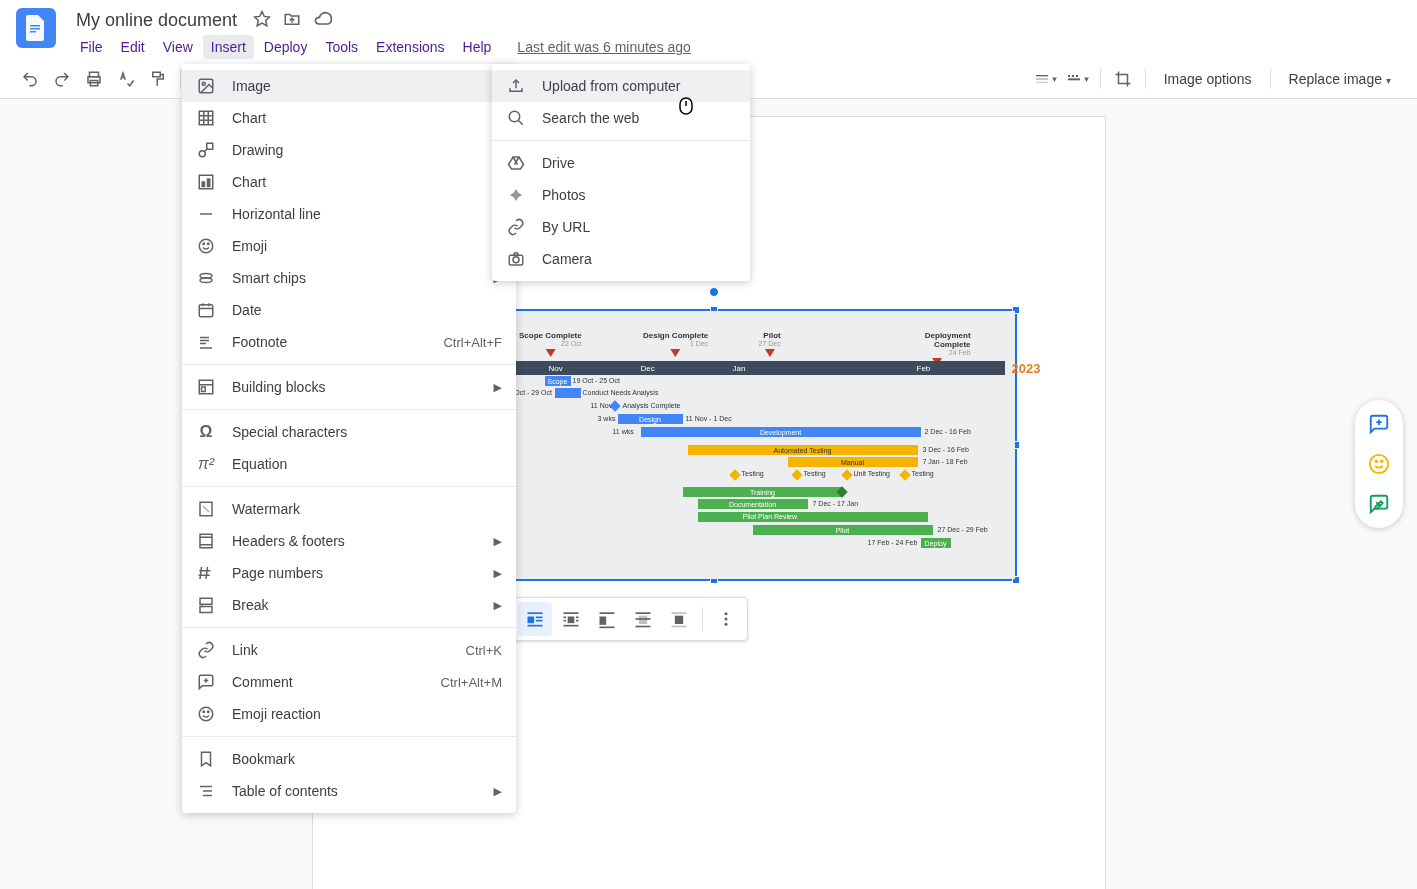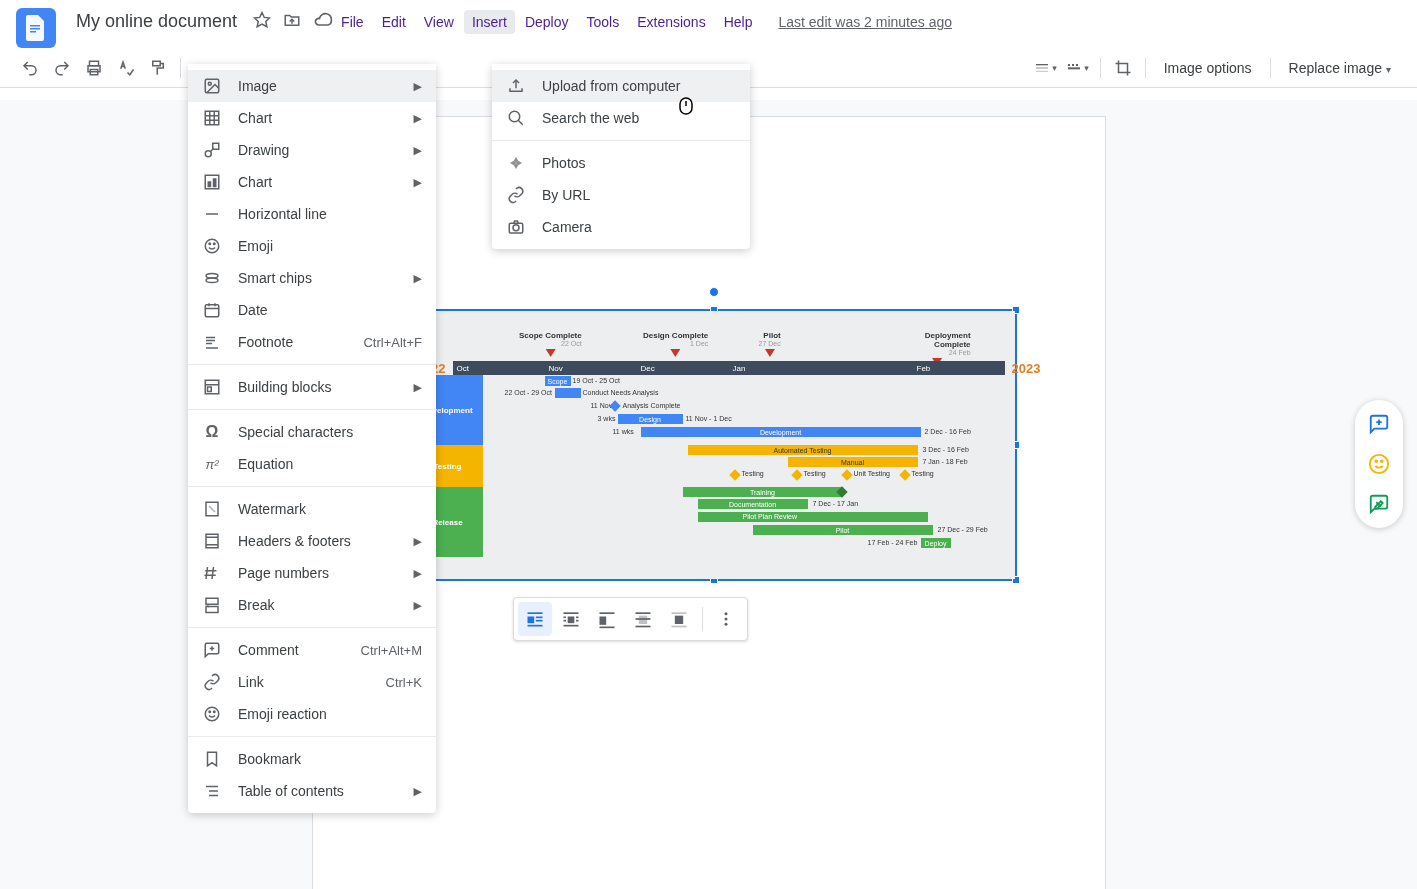--- a/index.html
+++ b/index.html
@@ -1,35 +1,35 @@
 <!DOCTYPE html>
 <html><head>
 <meta charset="utf-8">
 <style>
 *{box-sizing:border-box;margin:0;padding:0;font-family:Arial,'Helvetica Neue',sans-serif}
 body{background:#fff;color:#202124;font-size:14px;overflow:hidden;width:1417px;height:889px;position:relative}
 .docbar{display:flex;align-items:flex-start;padding:8px 16px 0}
 .doc-logo{width:40px;height:40px;background:#4285f4;border-radius:6px;display:flex;align-items:center;justify-content:center;margin-right:16px}
 .doc-logo svg{fill:#fff}
-.doc-titlewrap{display:flex;flex-direction:row}
+.doc-titlewrap{display:flex;flex-direction:column}
 .doc-titlerow{display:flex;align-items:center;gap:12px}
 .doc-title{font-size:18px;color:#3c4043;padding:2px 4px}
 .title-icon{color:#5f6368;cursor:pointer}
 .menubar{display:flex;align-items:center;gap:2px;margin-top:2px}
 .menu-item{padding:4px 8px;font-size:14px;color:#4c1d95;cursor:pointer;border-radius:4px}
 .menu-item.active{background:#e8eaed}
 .lastedit{color:#5f6368;text-decoration:underline;margin-left:16px;font-size:14px}
 .toolbar{display:flex;align-items:center;padding:4px 16px;border-bottom:1px solid #dadce0;gap:4px;height:40px}
 .tbtn{width:28px;height:28px;display:flex;align-items:center;justify-content:center;color:#5f6368;cursor:pointer;border-radius:4px}
 .tsep{width:1px;height:20px;background:#dadce0;margin:0 4px}
 .tlabel{color:#3c4043;padding:0 10px;cursor:pointer;font-size:14px}
 .tlabel.drop::after{content:'▾';font-size:10px;margin-left:4px;color:#5f6368}
 
 .dropdown{position:absolute;background:#fff;box-shadow:0 2px 10px rgba(0,0,0,.2);border-radius:0 0 4px 4px;z-index:100;padding:6px 0}
-.dd-insert{left:188px;top:64px;width:248px}
+.dd-insert{left:182px;top:64px;width:334px}
 .dd-image{left:492px;top:64px;width:258px}
 .dd-row{display:flex;align-items:center;padding:6px 14px;cursor:pointer;position:relative}
 .dd-row.hover{background:#eef0f2}
 .dd-row .ic{width:20px;height:20px;color:#5f6368;display:flex;align-items:center;justify-content:center;margin-right:16px}
 .dd-row .lbl{flex:1;color:#3c4043;font-size:14px}
 .dd-row .arrow{color:#5f6368;font-size:11px}
 .dd-row .shortcut{color:#5f6368;font-size:13px}
 .dd-sep{height:1px;background:#e8eaed;margin:6px 0}
 
 .canvas{position:absolute;left:0;right:0;top:100px;bottom:0;background:#f8f9fa;display:flex;justify-content:center;overflow:hidden}
@@ -99,21 +99,21 @@
     </div>
     <div class="menubar" id="menubar">
         <span class="menu-item">File</span>
         <span class="menu-item">Edit</span>
         <span class="menu-item">View</span>
         <span class="menu-item active">Insert</span>
         <span class="menu-item">Deploy</span>
         <span class="menu-item">Tools</span>
         <span class="menu-item">Extensions</span>
         <span class="menu-item">Help</span>
-        <span class="lastedit">Last edit was 2 minutes ago</span>
+        <span class="lastedit">Last edit was 6 minutes ago</span>
       </div>
   </div>
 </div>
 
 <div class="toolbar">
   <div class="tbtn">
       <svg width="18" height="18" viewBox="0 0 24 24" fill="none" stroke="currentColor" stroke-width="2">
         <path d="M9 14L4 9l5-5"></path>
         <path d="M4 9h10a6 6 0 0 1 0 12h-3"></path>
       </svg>
@@ -471,21 +471,21 @@
     </div>
     <div class="dd-sep"></div>
     <div class="dd-row">
       <span class="ic">
         <span style="font-size:16px;font-weight:bold">Ω</span>
       </span>
       <span class="lbl">Special characters</span>
     </div>
     <div class="dd-row">
       <span class="ic">
-        <span style="font-size:13px;font-style:italic">π²</span>
+        <span style="font-size:16px;font-style:italic">π²</span>
       </span>
       <span class="lbl">Equation</span>
     </div>
     <div class="dd-sep"></div>
     <div class="dd-row">
       <span class="ic">
         <svg width="18" height="18" viewBox="0 0 24 24" fill="none" stroke="currentColor" stroke-width="2">
           <rect x="4" y="3" width="16" height="18"></rect>
           <line x1="8" y1="8" x2="16" y2="16" opacity=".5"></line>
         </svg>
@@ -523,37 +523,37 @@
           <path d="M8 11l-2 2 2 2" opacity=".6"></path>
         </svg>
       </span>
       <span class="lbl">Break</span>
       <span class="arrow">▶</span>
     </div>
     <div class="dd-sep"></div>
     <div class="dd-row">
       <span class="ic">
         <svg width="18" height="18" viewBox="0 0 24 24" fill="none" stroke="currentColor" stroke-width="2">
+          <path d="M10 13a5 5 0 0 0 7 0l3-3a5 5 0 0 0-7-7l-1 1"></path>
+          <path d="M14 11a5 5 0 0 0-7 0l-3 3a5 5 0 0 0 7 7l1-1"></path>
+        </svg>
+      </span>
+      <span class="lbl">Link</span>
+      <span class="shortcut">Ctrl+K</span>
+    </div>
+    <div class="dd-row">
+      <span class="ic">
+        <svg width="18" height="18" viewBox="0 0 24 24" fill="none" stroke="currentColor" stroke-width="2">
           <path d="M21 15a2 2 0 0 1-2 2H7l-4 4V5a2 2 0 0 1 2-2h14a2 2 0 0 1 2 2z"></path>
           <line x1="12" y1="7" x2="12" y2="13"></line>
           <line x1="9" y1="10" x2="15" y2="10"></line>
         </svg>
       </span>
       <span class="lbl">Comment</span>
       <span class="shortcut">Ctrl+Alt+M</span>
-    </div>
-    <div class="dd-row">
-      <span class="ic">
-        <svg width="18" height="18" viewBox="0 0 24 24" fill="none" stroke="currentColor" stroke-width="2">
-          <path d="M10 13a5 5 0 0 0 7 0l3-3a5 5 0 0 0-7-7l-1 1"></path>
-          <path d="M14 11a5 5 0 0 0-7 0l-3 3a5 5 0 0 0 7 7l1-1"></path>
-        </svg>
-      </span>
-      <span class="lbl">Link</span>
-      <span class="shortcut">Ctrl+K</span>
     </div>
     <div class="dd-row">
       <span class="ic">
         <svg width="18" height="18" viewBox="0 0 24 24" fill="none" stroke="currentColor" stroke-width="2">
           <circle cx="12" cy="12" r="9"></circle>
           <path d="M8 14s1.5 2 4 2 4-2 4-2"></path>
           <circle cx="9" cy="9" r="1" fill="currentColor"></circle>
           <circle cx="15" cy="9" r="1" fill="currentColor"></circle>
         </svg>
       </span>
@@ -595,20 +595,30 @@
     <div class="dd-row">
       <span class="ic">
         <svg width="18" height="18" viewBox="0 0 24 24" fill="none" stroke="currentColor" stroke-width="2">
           <circle cx="10" cy="10" r="7"></circle>
           <line x1="21" y1="21" x2="15" y2="15"></line>
         </svg>
       </span>
       <span class="lbl">Search the web</span>
     </div>
     <div class="dd-sep"></div>
+    <div class="dd-row">
+      <span class="ic">
+        <svg width="18" height="18" viewBox="0 0 24 24" fill="none" stroke="currentColor" stroke-width="2">
+          <path d="M8 4h8l6 10-4 6H6l-4-6z"></path>
+          <line x1="8" y1="4" x2="14" y2="14"></line>
+          <line x1="16" y1="4" x2="10" y2="14"></line>
+        </svg>
+      </span>
+      <span class="lbl">Drive</span>
+    </div>
     <div class="dd-row">
       <span class="ic">
         <svg width="18" height="18" viewBox="0 0 24 24" fill="currentColor">
           <path d="M12 4l3 5-3 3-3-3z" opacity=".7"></path>
           <path d="M20 12l-5 3-3-3 3-3z" opacity=".7"></path>
           <path d="M12 20l-3-5 3-3 3 3z" opacity=".7"></path>
           <path d="M4 12l5-3 3 3-3 3z" opacity=".7"></path>
         </svg>
       </span>
       <span class="lbl">Photos</span>

